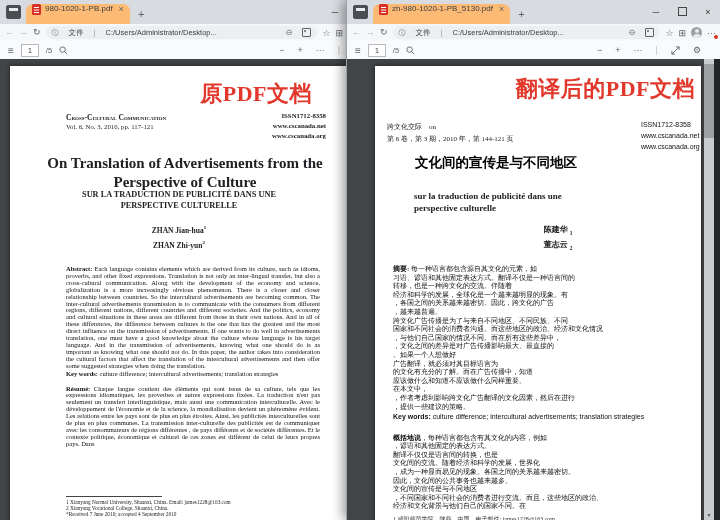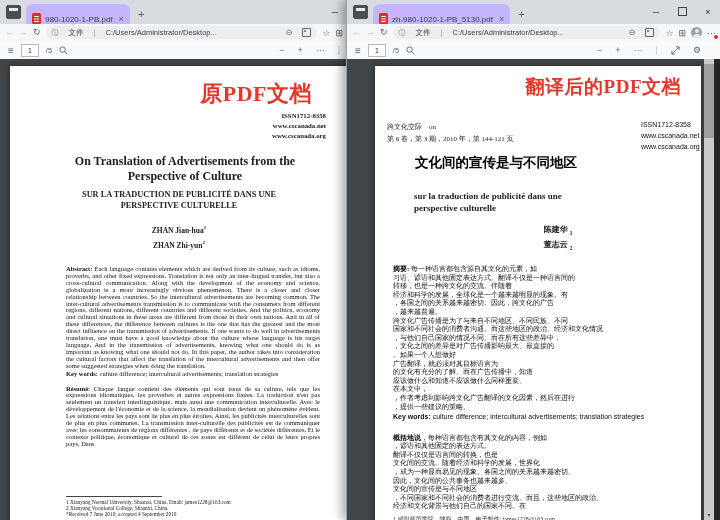--- a/index.html
+++ b/index.html
@@ -7,21 +7,21 @@
           font-family:"Liberation Sans",sans-serif;color:#202124;}
   .win{position:absolute;top:0;height:520px;}
   .win-left{left:0;width:348px;}
   .win-right{left:346px;width:374px;border-left:1px solid #9aa0a6;box-shadow:-4px 0 10px rgba(0,0,0,.35);}
 
   
   .titlebar{position:relative;height:24px;background:#d8dbe0;display:flex;align-items:flex-end;}
   .tabactions{width:13px;height:12px;margin:0 5px 5px 6px;border:1.5px solid #4a4d51;border-radius:2px;
               background:#4a4d51;position:relative;}
   .tabactions::after{content:"";position:absolute;left:2px;top:2px;right:2px;height:3px;background:#e8eaed;}
-  .tab{height:20px;background:#c4b5fd;border-radius:7px 7px 0 0;display:flex;align-items:flex-end;
+  .tab{height:20px;background:#fdba74;border-radius:7px 7px 0 0;display:flex;align-items:flex-start;
        padding:0 6px;gap:4px;max-width:160px;}
   .tabtitle{font-size:8px;color:#3c4043;white-space:nowrap;overflow:hidden;max-width:110px;}
   .tabclose{font-size:9px;color:#5f6368;margin-left:2px;}
   .pdficon{width:9px;height:11px;background:#d93025;border-radius:1.5px;position:relative;flex:none;}
   .pdficon::after{content:"";position:absolute;left:2px;top:3px;right:2px;height:1px;background:#fff;
                   box-shadow:0 2.5px 0 #fff,0 5px 0 #fff;}
   .newtab{font-size:11px;color:#5f6368;margin:0 0 4px 8px;}
   .wincontrols{position:absolute;right:0;top:0;height:24px;display:flex;align-items:center;}
   .wc{width:26px;text-align:center;font-size:9px;color:#333;}
   .maxbox{width:7px;height:7px;border:1px solid #444;display:inline-block;}
@@ -57,29 +57,29 @@
   .sicon{display:inline-flex;}
 
   
   .docarea{position:absolute;top:59px;left:0;right:0;bottom:0;background:#424548;overflow:hidden;}
   .page{position:absolute;background:#fff;box-shadow:0 0 5px rgba(0,0,0,.55);overflow:hidden;}
   .page-l{left:10px;top:7px;width:338px;height:460px;}
   .page-r{left:28px;top:7px;width:326px;height:460px;}
 
   .redlabel{position:absolute;font-weight:bold;color:#e2382c;letter-spacing:.5px;}
   .l-redlabel{top:13px;right:36px;font-size:22px;}
-  .r-redlabel{top:8px;right:20px;font-size:19px;}
+  .r-redlabel{top:8px;right:6px;font-size:22px;}
 
   .serif{font-family:"Liberation Serif",serif;}
   .l-journal{position:absolute;top:47px;left:56px;}
   .l-jname{font-size:7.6px;font-weight:bold;font-variant:small-caps;}
   .l-jvol{font-size:6.8px;margin-top:1px;}
   .l-issn{position:absolute;top:45px;right:22px;text-align:right;font-size:6.8px;font-weight:bold;line-height:1.5;}
   .l-title{position:absolute;top:88px;left:30px;right:18px;text-align:center;
-           font-weight:bold;font-size:12px;line-height:1.25;white-space:pre-line;}
+           font-weight:bold;font-size:15px;line-height:1.25;white-space:pre-line;}
   .l-subtitle{position:absolute;top:124px;left:30px;right:30px;text-align:center;
            font-weight:bold;font-size:8.3px;line-height:1.3;white-space:pre-line;}
   .l-authors{position:absolute;top:157px;left:0;right:0;text-align:center;font-weight:bold;
            font-size:7.5px;line-height:1.95;}
   .l-authors sup{font-size:5px;}
   .l-flow{position:absolute;top:200px;left:56px;right:28px;font-size:6.5px;line-height:6.9px;
           text-align:justify;color:#101010;}
   .l-kw{margin-top:1px;}
   .l-resume{margin-top:8px;}
   .l-foot{position:absolute;top:430px;left:56px;right:28px;font-size:5.3px;line-height:6px;color:#222;}
@@ -156,20 +156,24 @@
         <span>−</span>
         <span>+</span>
         <span>···</span>
         <span class="vsep">|</span>
       </div>
     </div>
 
     <div class="docarea">
       <div class="page page-l serif">
         <div class="redlabel l-redlabel">原PDF文档</div>
+        <div class="l-journal">
+          <div class="l-jname">Cross-Cultural Communication</div>
+          <div class="l-jvol">Vol. 6, No. 3, 2010, pp. 117-121</div>
+        </div>
         <div class="l-issn">
           <div>ISSN1712-8358</div>
           <div>www.cscanada.net</div>
           <div>www.cscanada.org</div>
         </div>
         <div class="l-title">On Translation of Advertisements from the
 Perspective of Culture</div>
         <div class="l-subtitle">SUR LA TRADUCTION DE PUBLICITÉ DANS UNE
 PERSPECTIVE CULTURELLE</div>
         <div class="l-authors">

